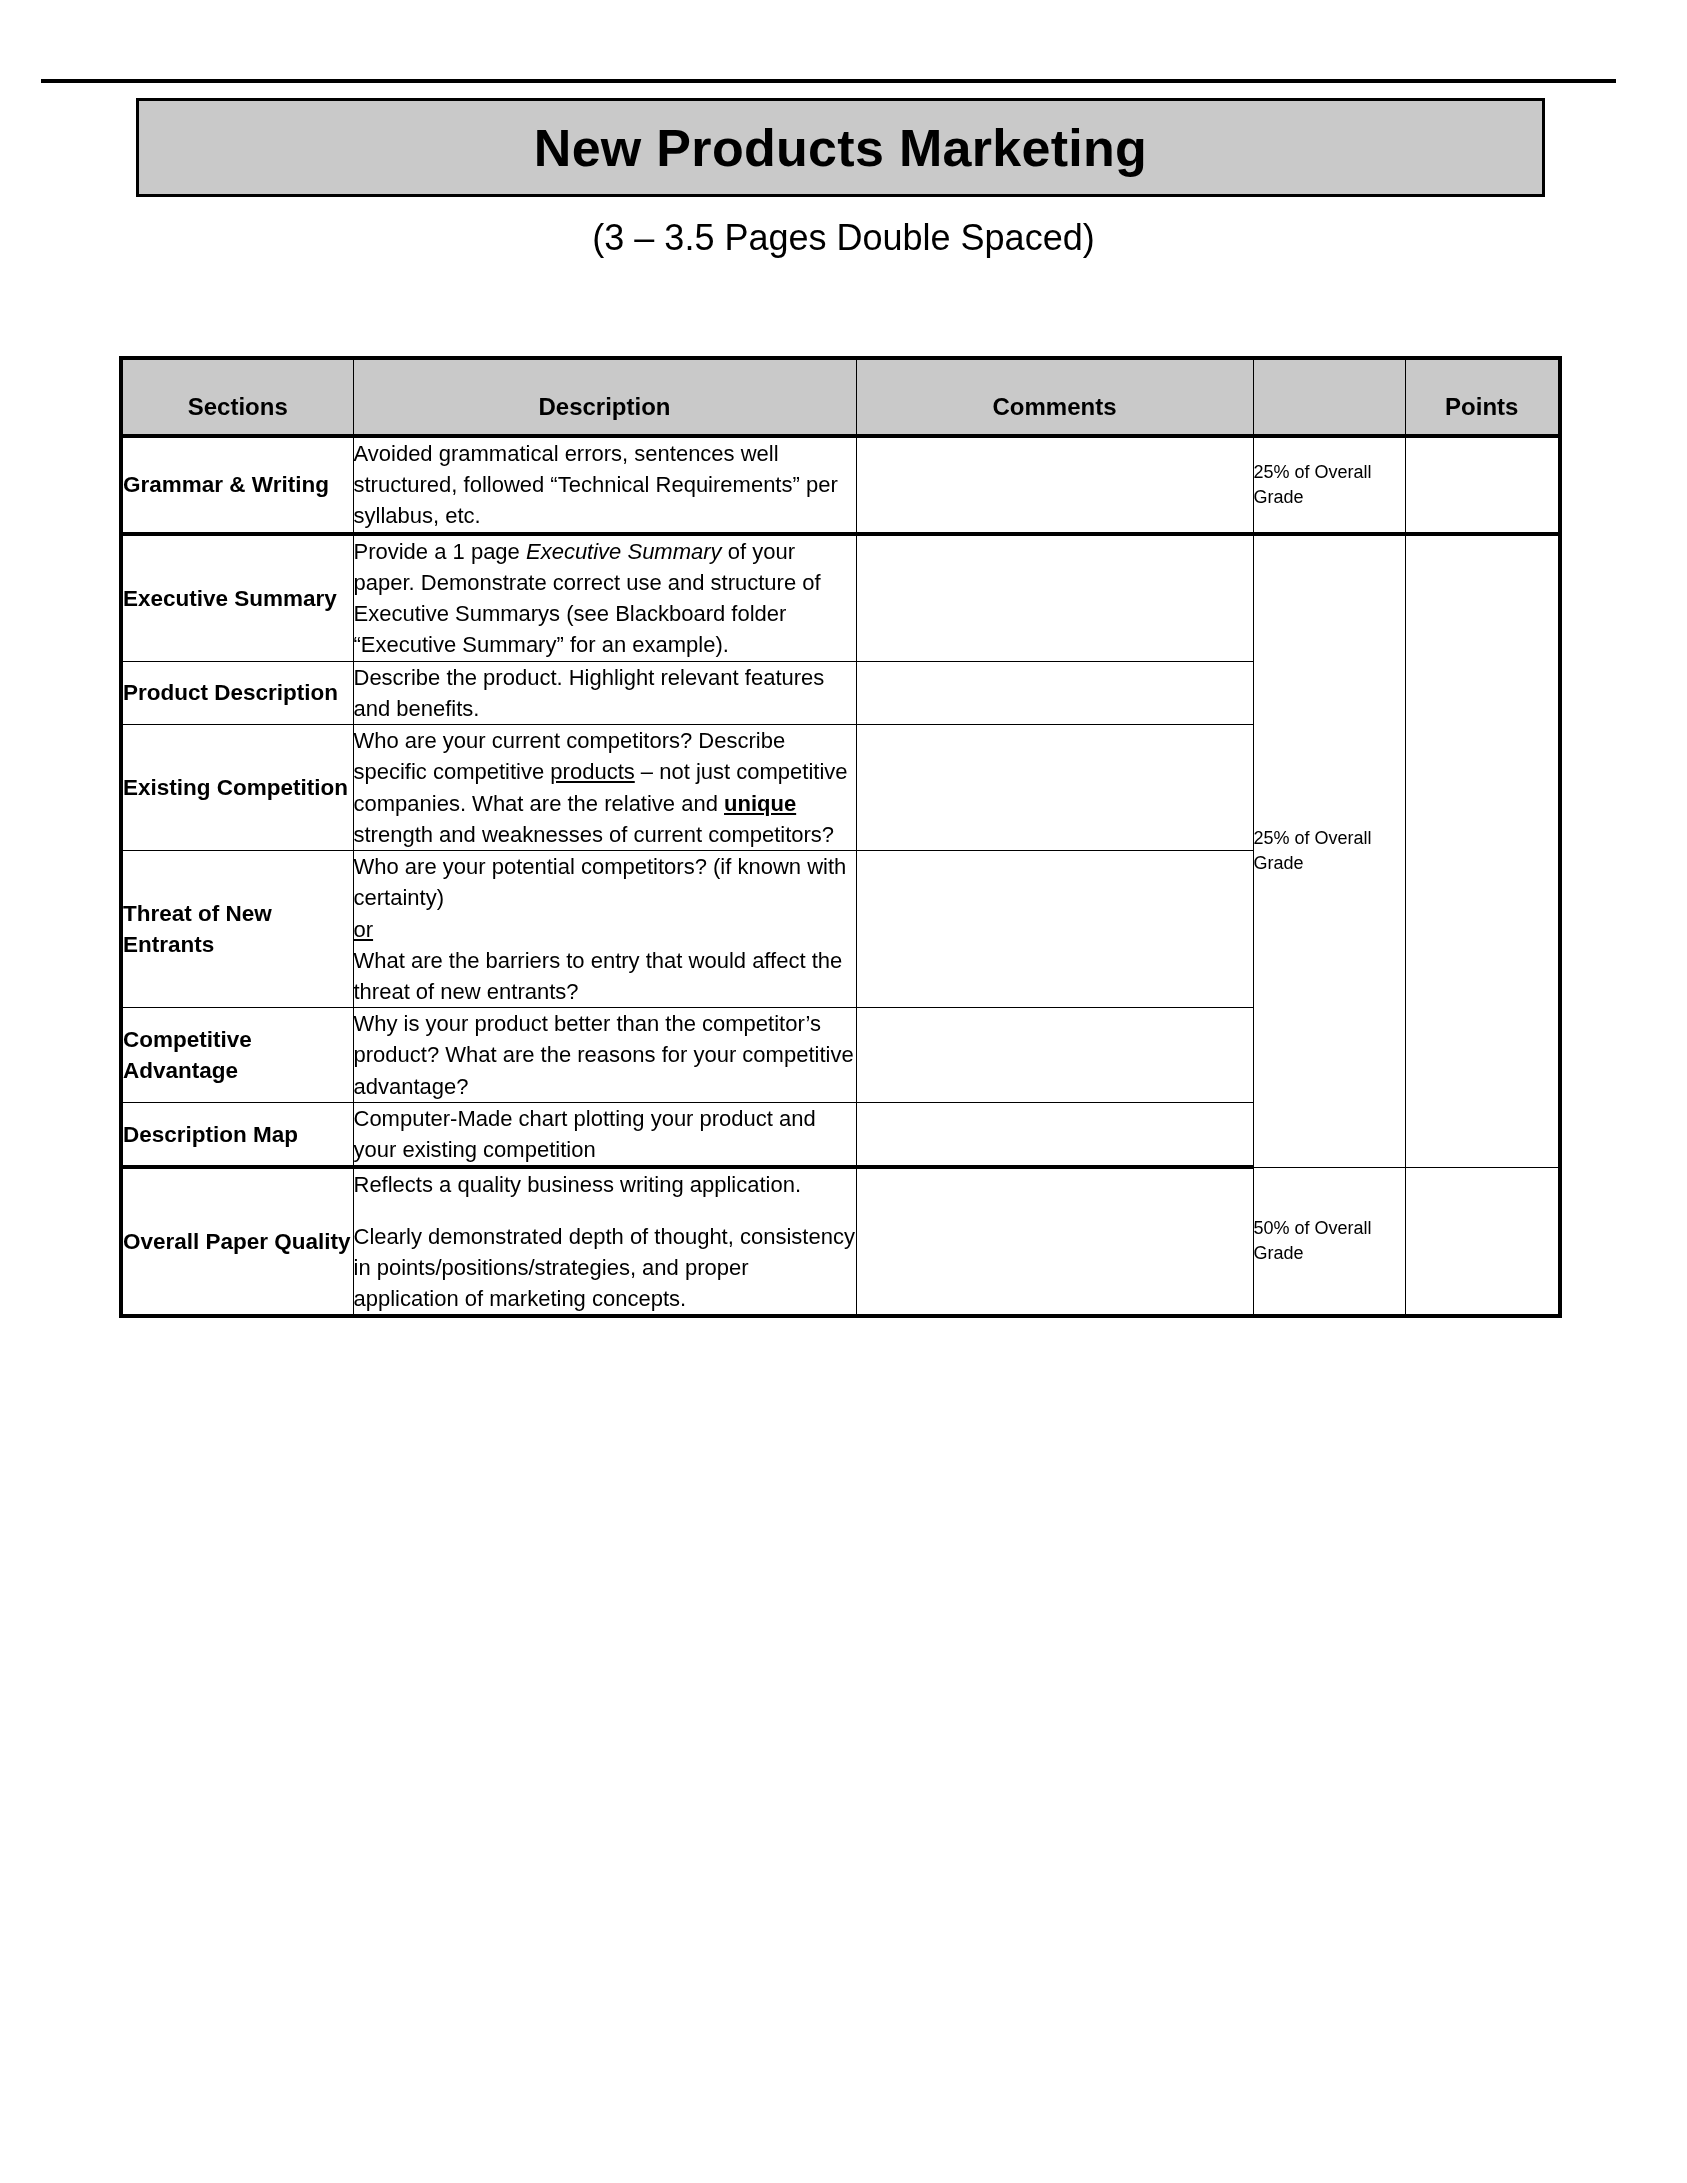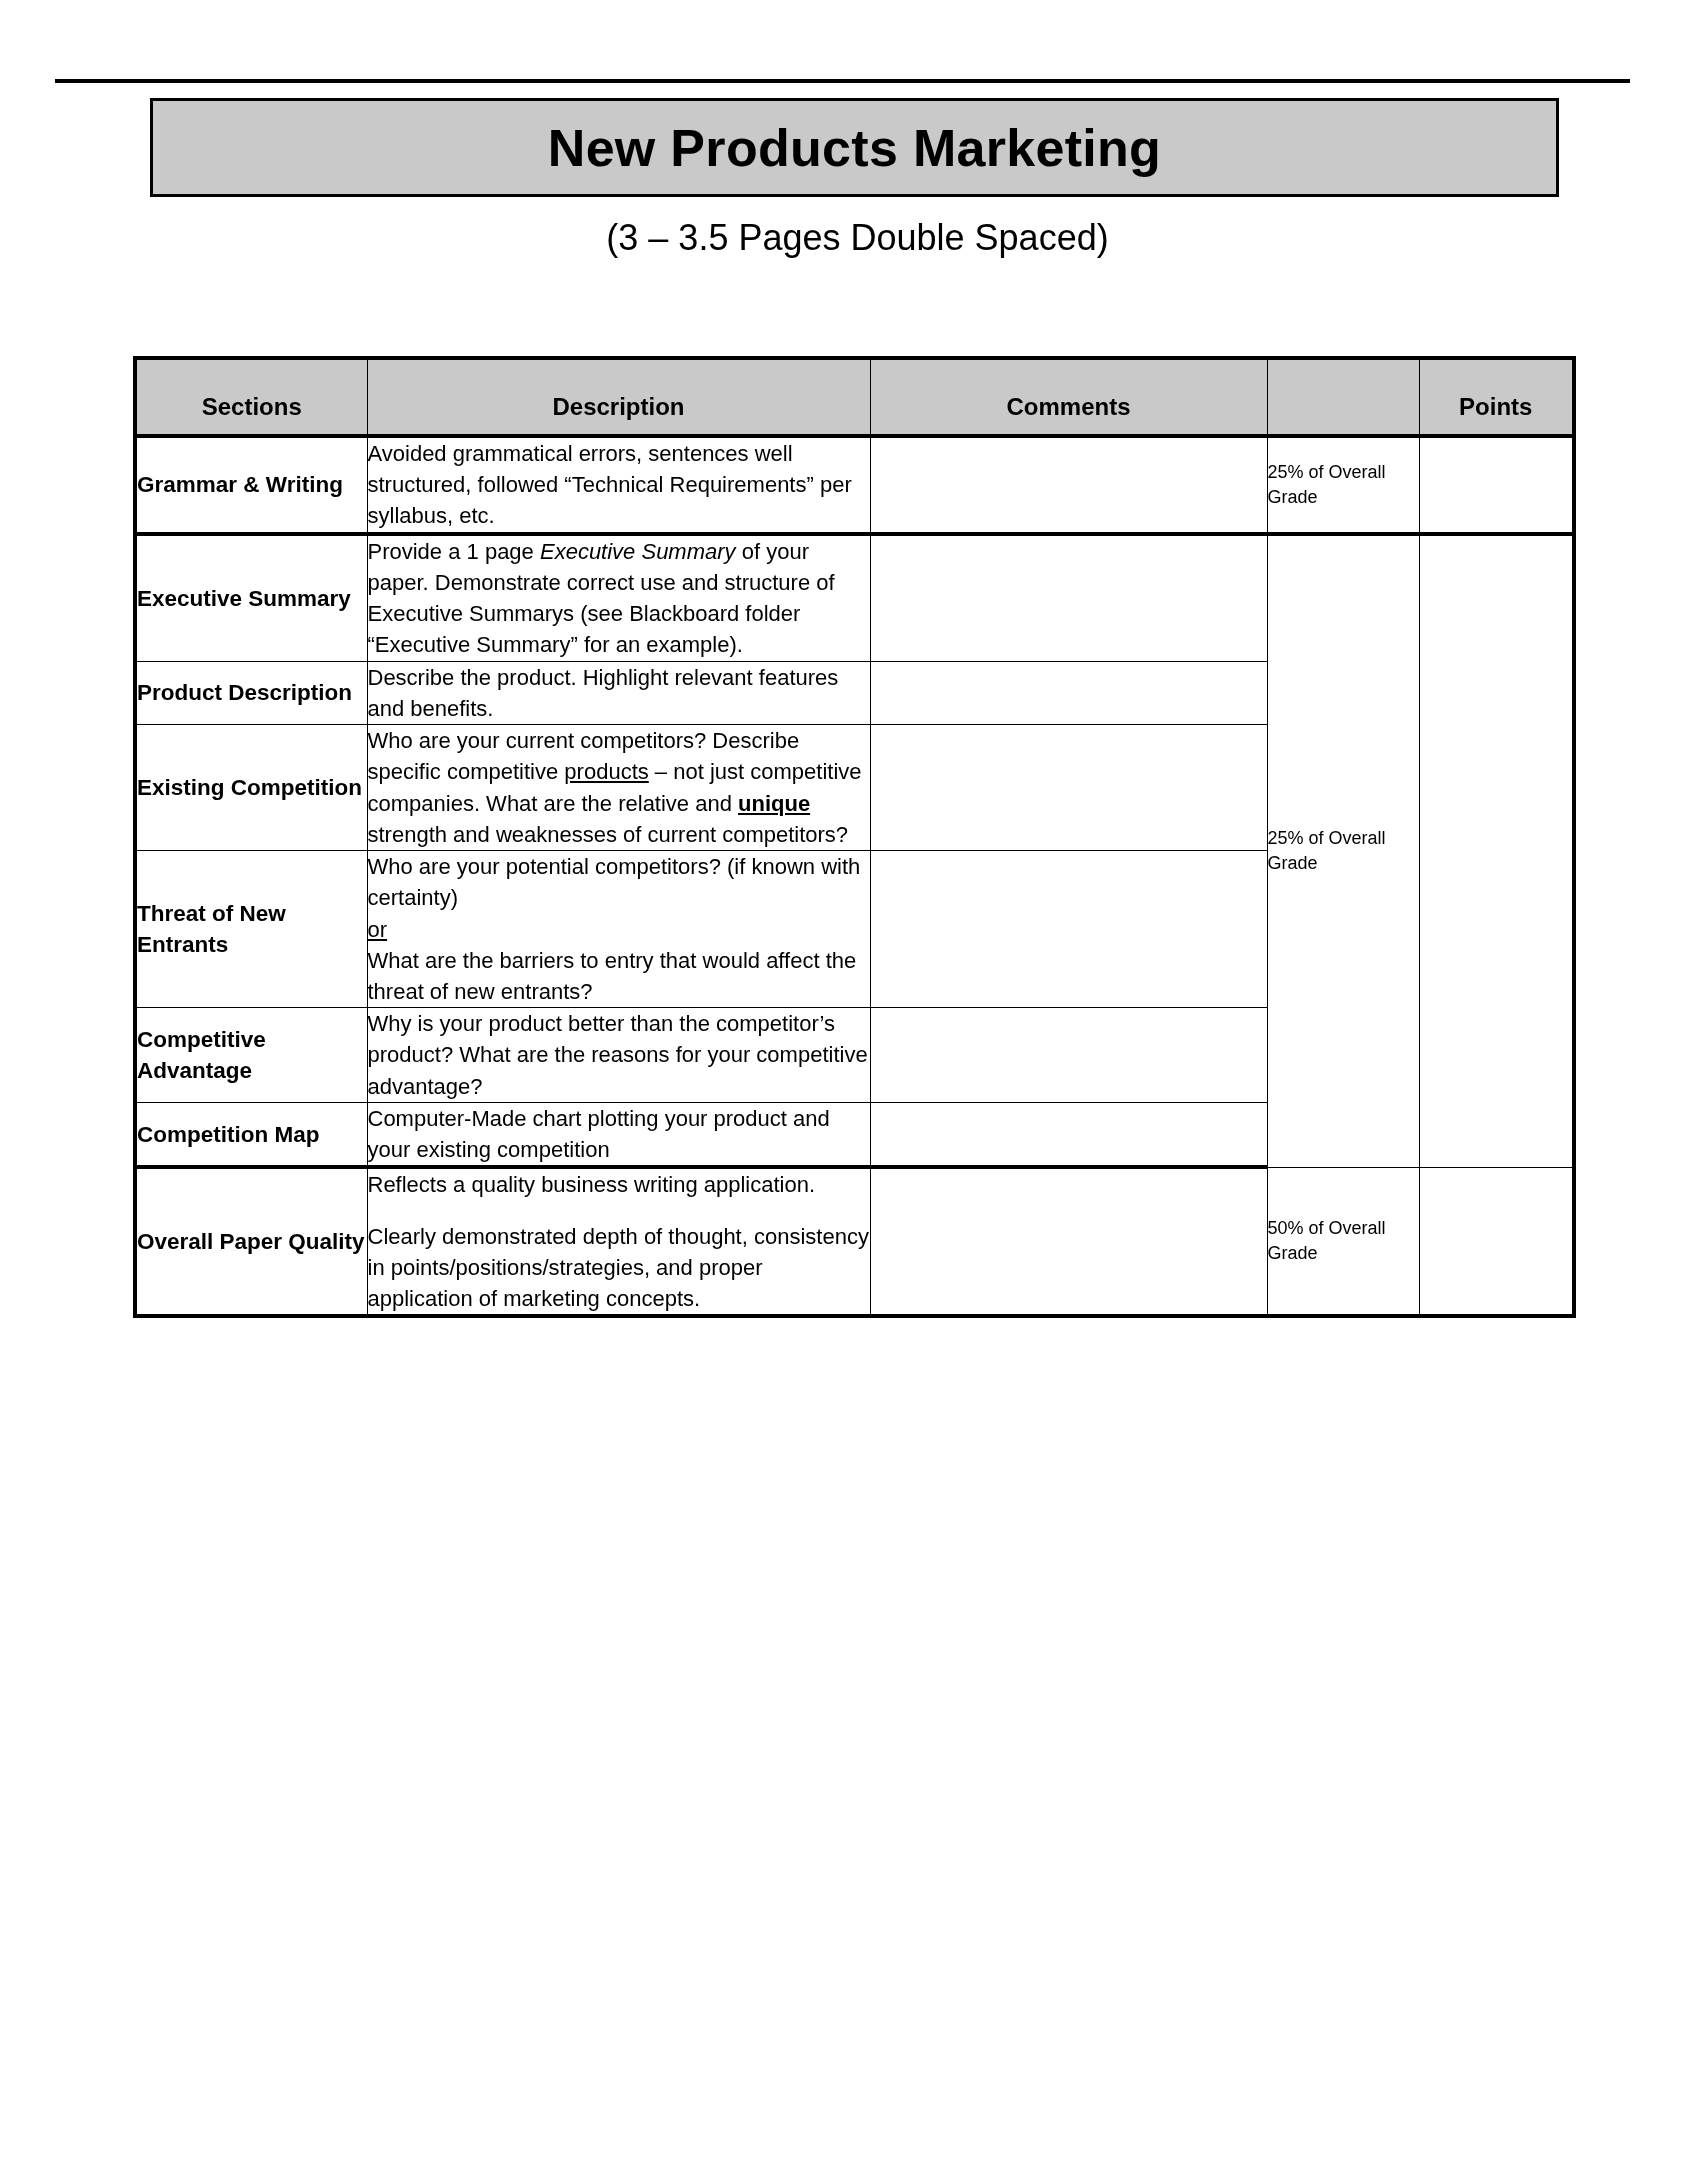--- a/index.html
+++ b/index.html
@@ -11,21 +11,21 @@
     width: 1687px;
     height: 2183px;
     font-family: "Liberation Sans", sans-serif;
     color: #000000;
     position: relative;
     overflow: hidden;
   }
 
   .page {
     position: absolute;
-    left: 14px; top: 0;
+    left: 0; top: 0;
     width: 1455px;
     height: 2183px;
   }
 
   
   .top-rule {
     position: absolute;
     left: 41px;
     top: 79px;
     width: 1575px;
@@ -225,21 +225,21 @@
         <td class="comments-cell"></td>
       </tr>
 
       <tr>
         <td class="sec-cell">Competitive Advantage</td>
         <td class="desc-cell">Why is your product better than the competitor’s product?  What are the reasons for your competitive advantage?</td>
         <td class="comments-cell"></td>
       </tr>
 
       <tr class="thick-bottom">
-        <td class="sec-cell">Competition Map</td>
+        <td class="sec-cell">Description Map</td>
         <td class="desc-cell">Computer-Made chart plotting your product and your existing competition</td>
         <td class="comments-cell"></td>
       </tr>
 
       <tr>
         <td class="sec-cell">Overall Paper Quality</td>
         <td class="desc-cell">
             <span class="blk">Reflects a quality business writing application.</span>
             <span class="gap"></span>
             <span class="blk">Clearly demonstrated depth of thought, consistency in points/positions/strategies, and proper application of marketing concepts.</span>

